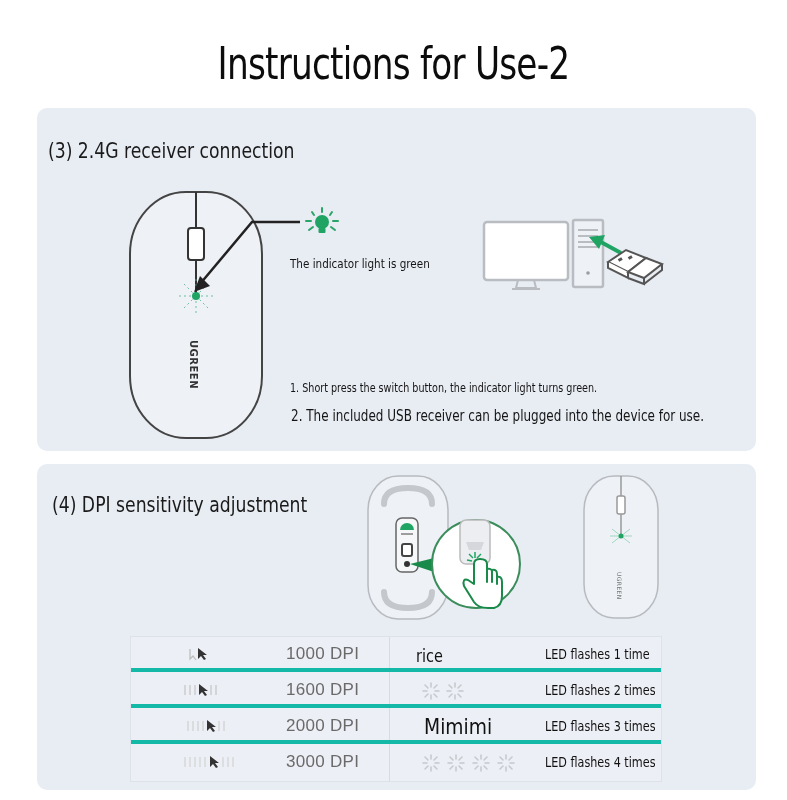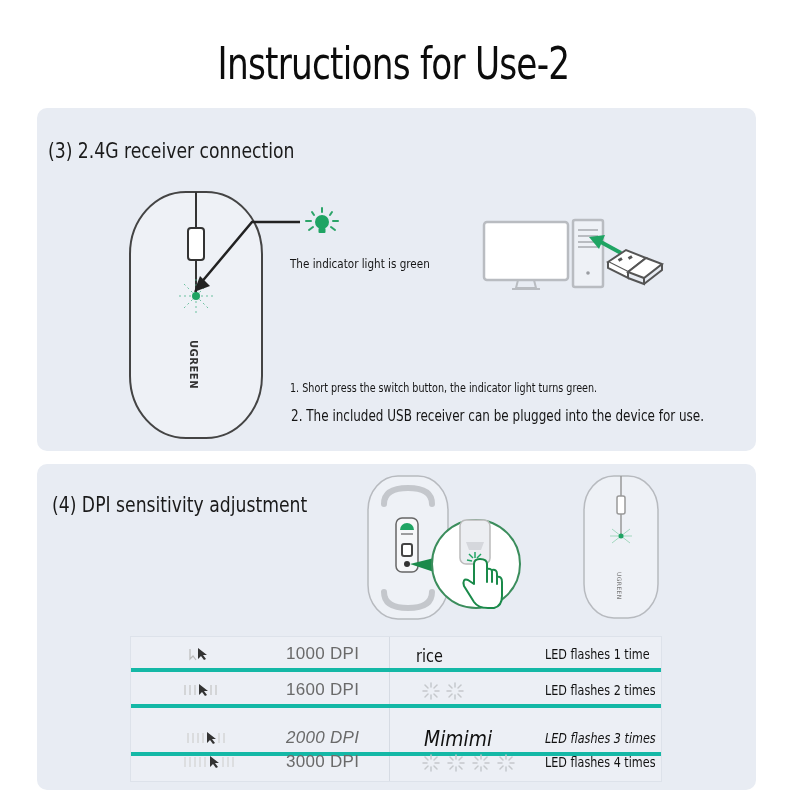--- a/index.html
+++ b/index.html
@@ -218,21 +218,21 @@
             <line x1="4" y1="4" x2="7" y2="7"></line>
             <line x1="16" y1="4" x2="13" y2="7"></line>
             <line x1="4" y1="16" x2="7" y2="13"></line>
             <line x1="16" y1="16" x2="13" y2="13"></line>
           </g>
         </svg>
     </div>
     <div class="dpi-led-text">LED flashes 2 times</div>
   </div>
 
-  <div class="dpi-row" style="top:84px;font-style:italic;">
+  <div class="dpi-row" style="top:72px;">
     <svg class="cursor-trail" style="left:55px;" width="46" height="14" viewBox="0 0 46 14">
       <path d="M2 2 L2 12 M7 2 L7 12 M12 2 L12 12 M17 2 L17 12" stroke="#cfcfcf" stroke-width="1.2"></path>
       <path d="M21 1 L21 12 L24 9 L27 13 L29 12 L26 8 L30 8 Z" fill="#333"></path>
       <path d="M33 2 L33 12 M38 2 L38 12" stroke="#cfcfcf" stroke-width="1.2"></path>
     </svg>
     <div class="dpi-value">2000 DPI</div>
     <div class="overlay-text" style="left:293px; top:5px; font-size:22px;">Mimimi</div>
     <div class="dpi-led-text">LED flashes 3 times</div>
   </div>
 

